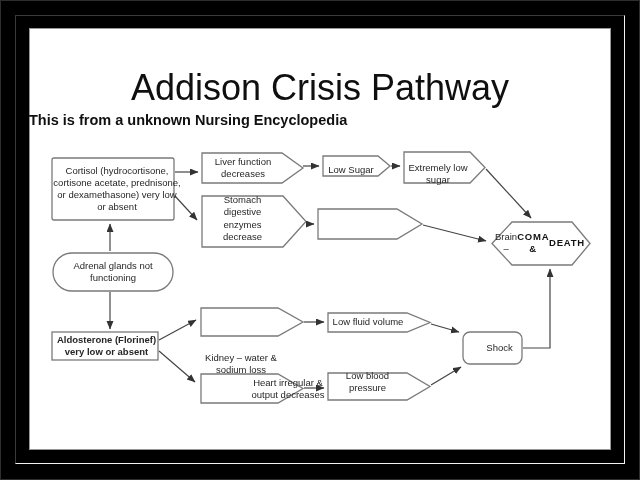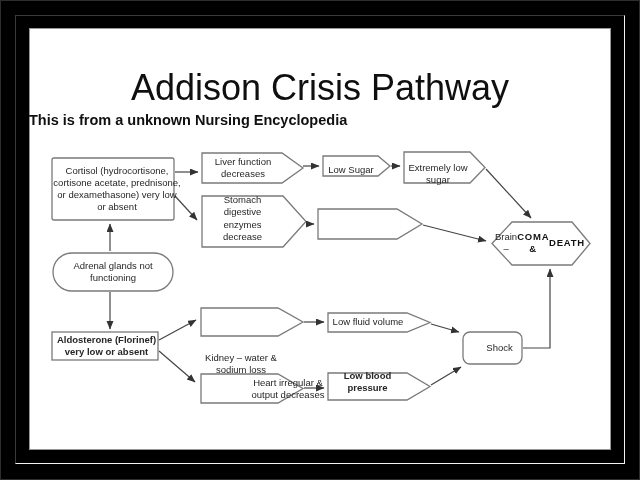--- a/index.html
+++ b/index.html
@@ -123,21 +123,21 @@
   <div class="node-label" style="left:53px; top:253px; width:120px; height:38px;">Adrenal glands not functioning</div>
 
   <div class="node-label" style="left:52px; top:332px; width:109px; height:28px;font-weight:bold;">Aldosterone (Florinef) very low or absent</div>
 
   <div class="node-label" style="left:201px; top:308px; width:80px; height:28px;margin-top:42px;">Kidney – water &amp; sodium loss</div>
 
   <div class="node-label" style="left:328px; top:312px; width:80px; height:20px;">Low fluid volume</div>
 
   <div class="node-label" style="left:201px; top:374px; width:80px; height:29px;padding-left:47px;">Heart irregular &amp; output decreases</div>
 
-  <div class="node-label" style="left:337px; top:372px; width:61px; height:20px;font-weight:bold;">Low blood pressure</div>
+  <div class="node-label" style="left:337px; top:372px; width:61px; height:20px;">Low blood pressure</div>
 
   <div class="node-label" style="left:463px; top:332px; width:59px; height:32px;padding-left:7px;">Shock</div>
 
   <div class="node-label brain-label" style="left:498px; top:221px; width:84px; height:44px;">
     <span>Brain –</span>
     <span class="em">COMA &amp;</span>
     <span class="em">DEATH</span>
   </div>
 </div>
 

